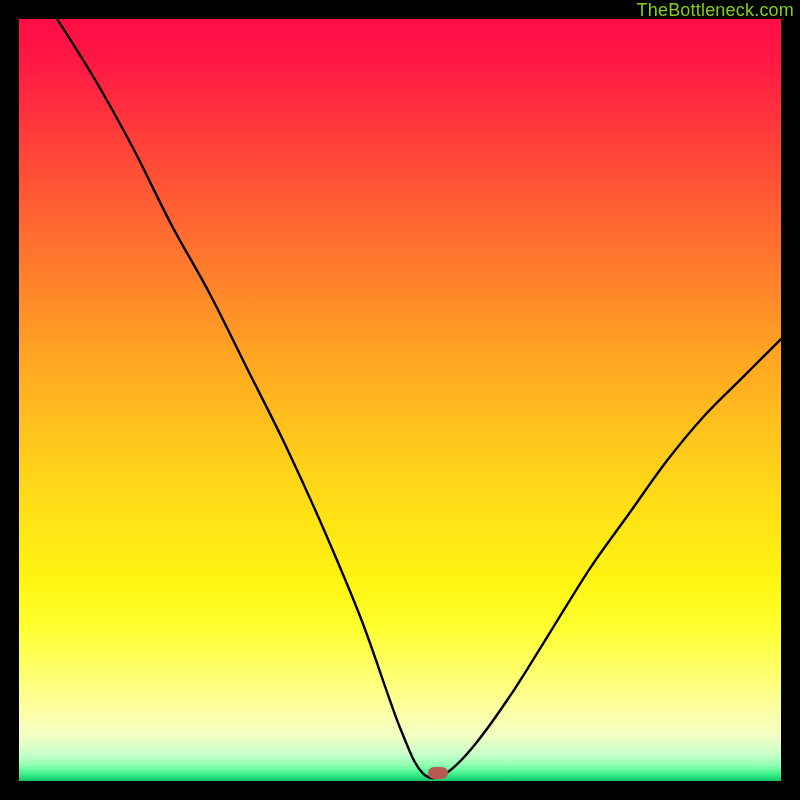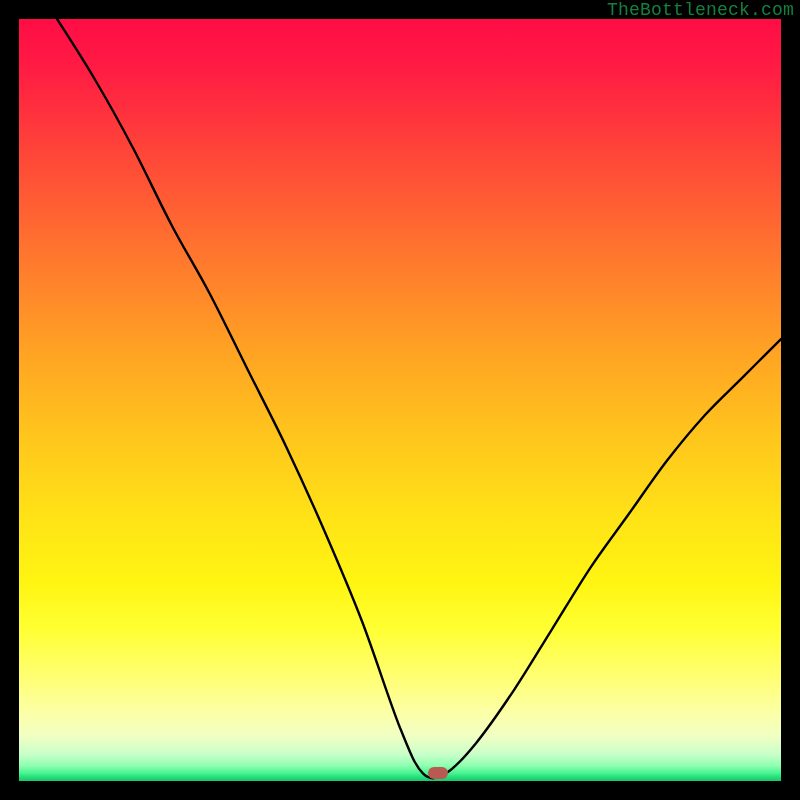--- a/index.html
+++ b/index.html
@@ -57,22 +57,22 @@
     transform: translate(-50%, -50%);
   }
   .svg-layer {
     position: absolute;
     inset: 0;
   }
   .watermark {
     position: absolute;
     top: 0;
     right: 6px;
-    color: #15803d;
-    font-family: Liberation Mono, monospace;
+    color: #84cc16;
+    font-family: Liberation Sans, sans-serif;
     font-size: 18px;
     letter-spacing: 0.2px;
   }
 </style>
 </head>
 <body>
 
 <div class="frame">
 
   <div class="plot">

